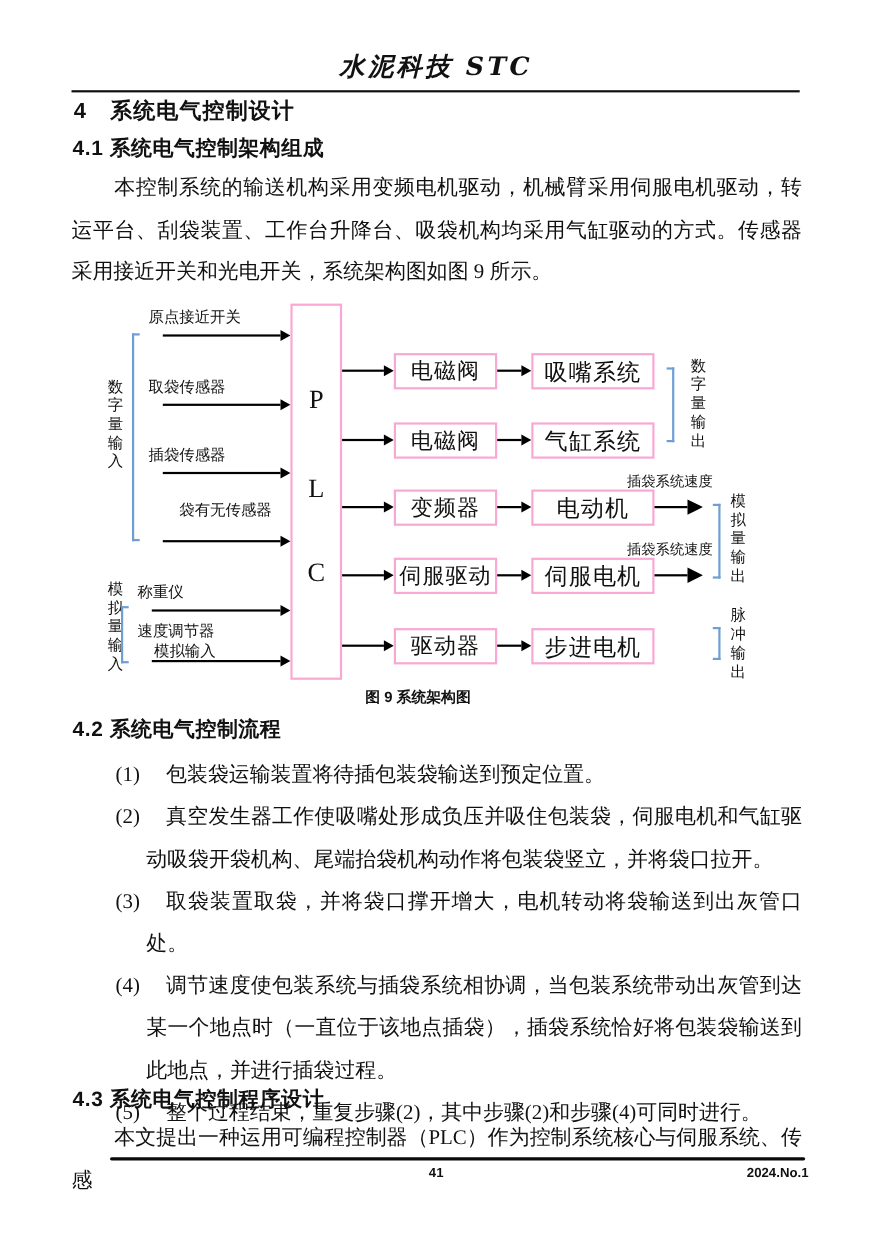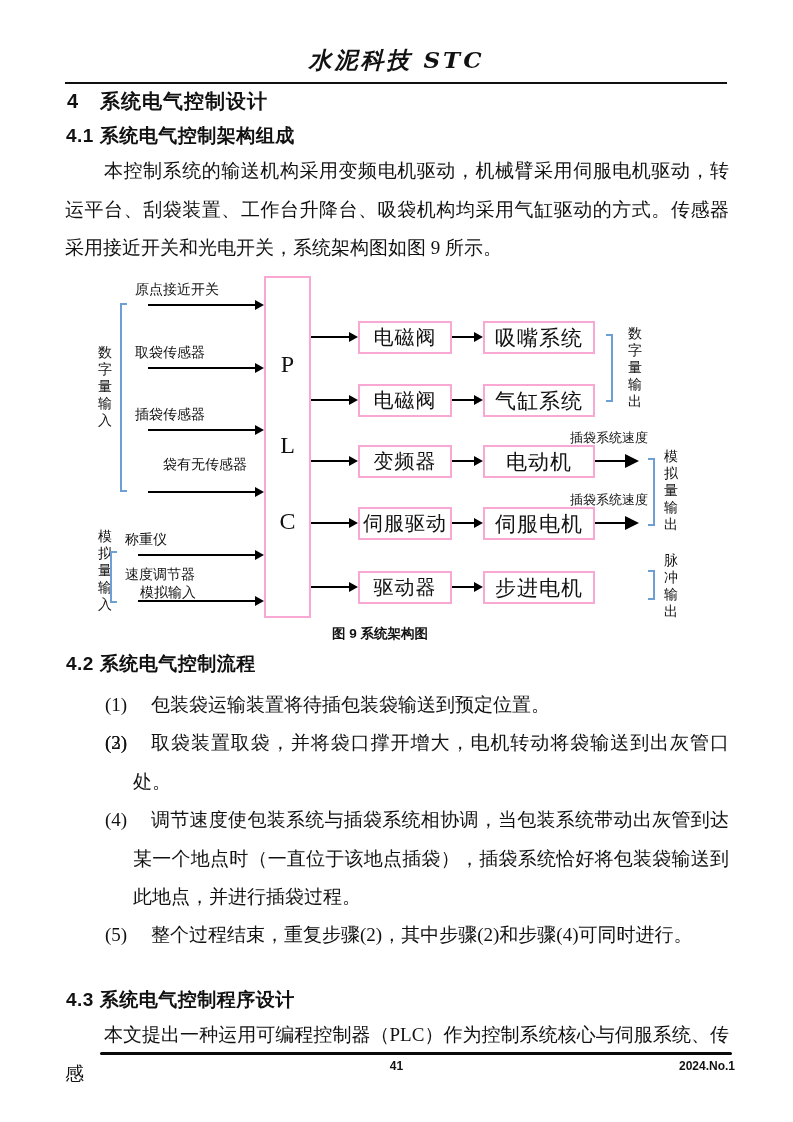--- a/index.html
+++ b/index.html
@@ -178,20 +178,21 @@
   </div>
 
   <div class="abs h2 h2-42">4.2 系统电气控制流程</div>
   <div class="abs steps">
     <div class="step">
       <span class="step-num">(1)</span>
       <span>包装袋运输装置将待插包装袋输送到预定位置。</span>
     </div>
     <div class="step">
       <span class="step-num">(2)</span>
+      <span>真空发生器工作使吸嘴处形成负压并吸住包装袋，伺服电机和气缸驱动吸袋开袋机构、尾端抬袋机构动作将包装袋竖立，并将袋口拉开。</span>
     </div>
     <div class="step">
       <span class="step-num">(3)</span>
       <span>取袋装置取袋，并将袋口撑开增大，电机转动将袋输送到出灰管口处。</span>
     </div>
     <div class="step">
       <span class="step-num">(4)</span>
       <span>调节速度使包装系统与插袋系统相协调，当包装系统带动出灰管到达某一个地点时（一直位于该地点插袋），插袋系统恰好将包装袋输送到此地点，并进行插袋过程。</span>
     </div>
     <div class="step">

